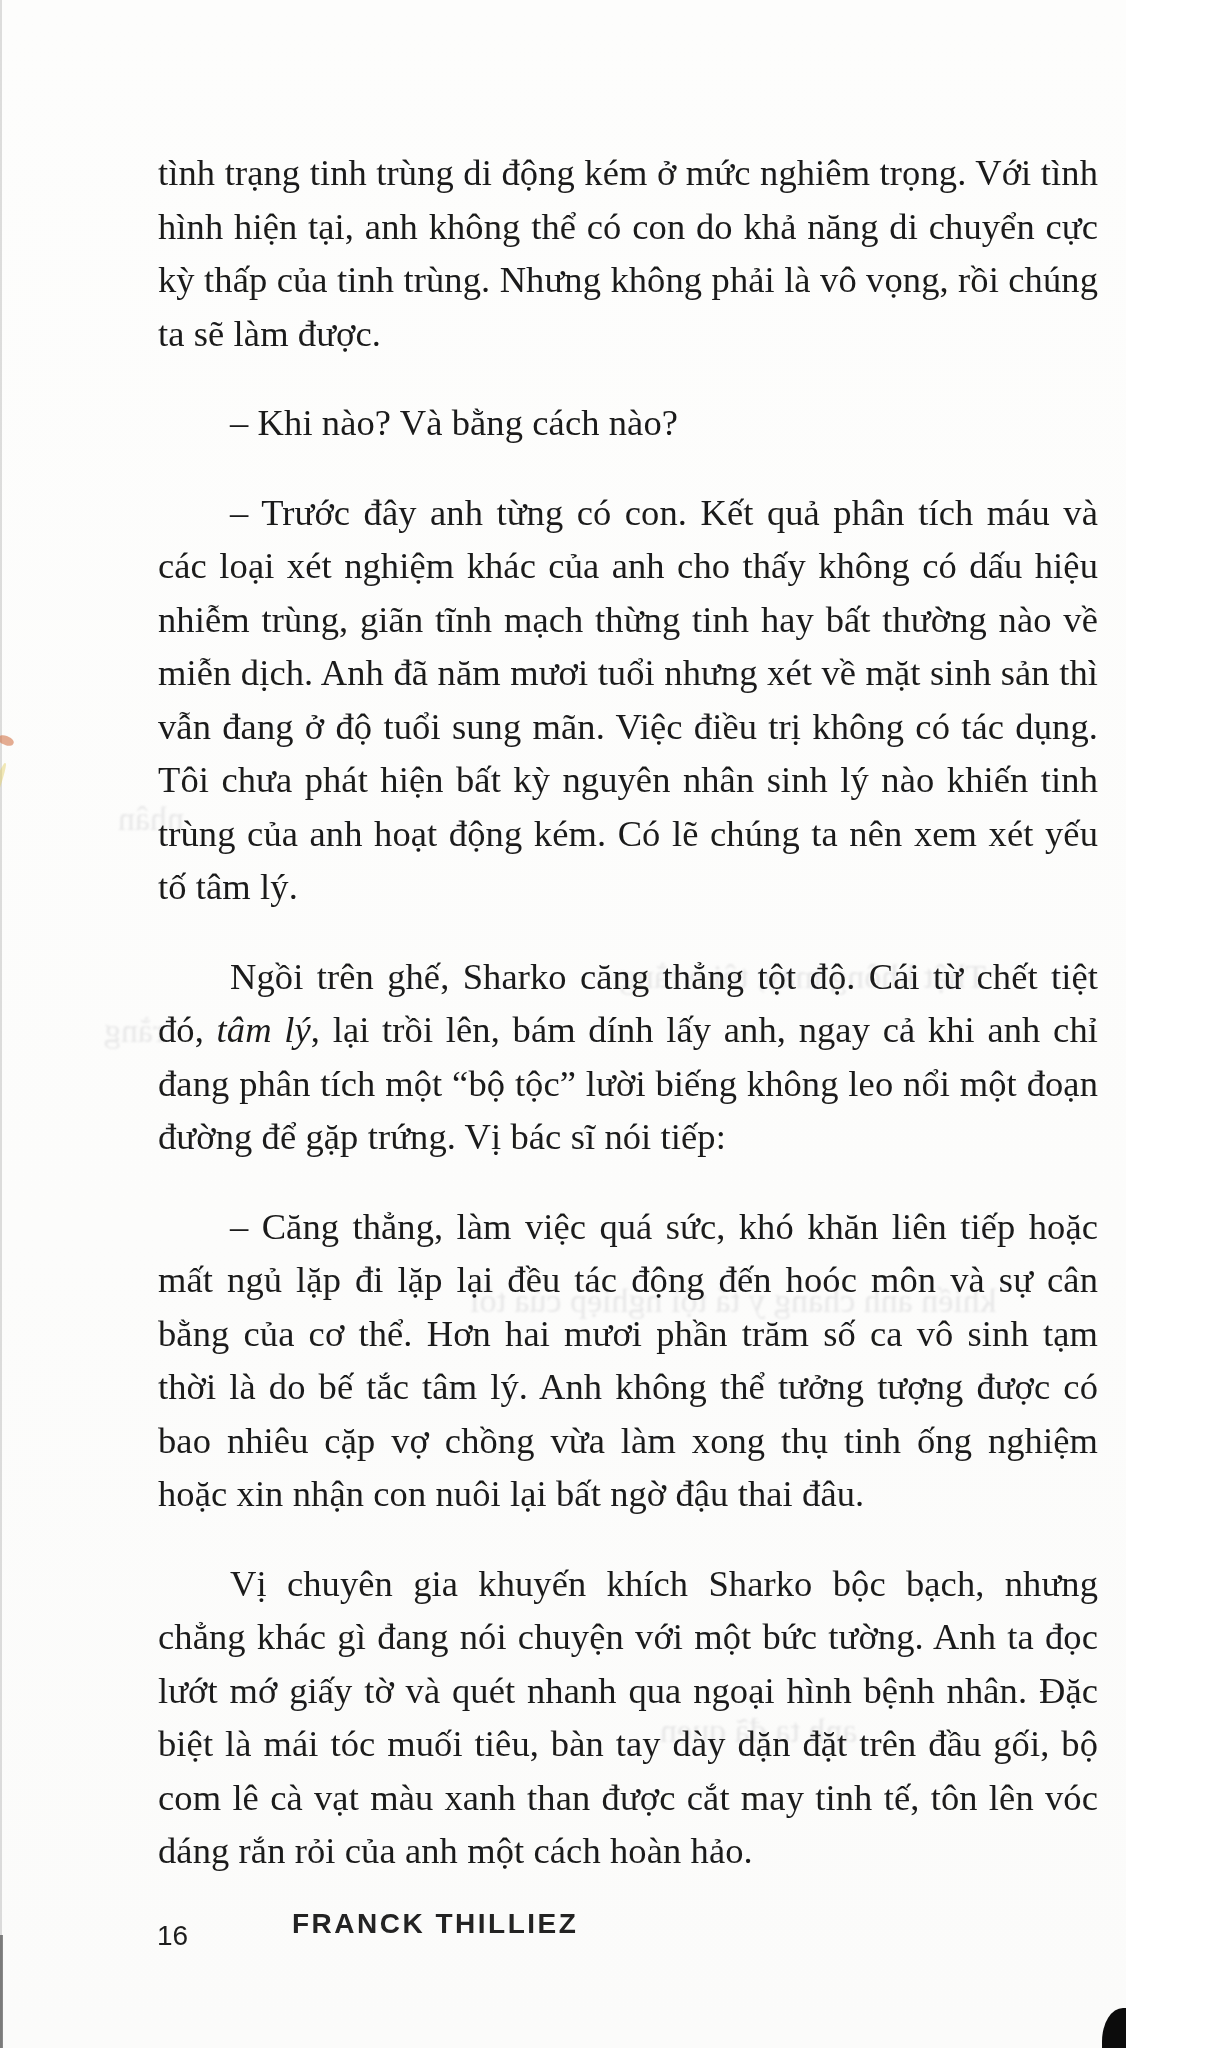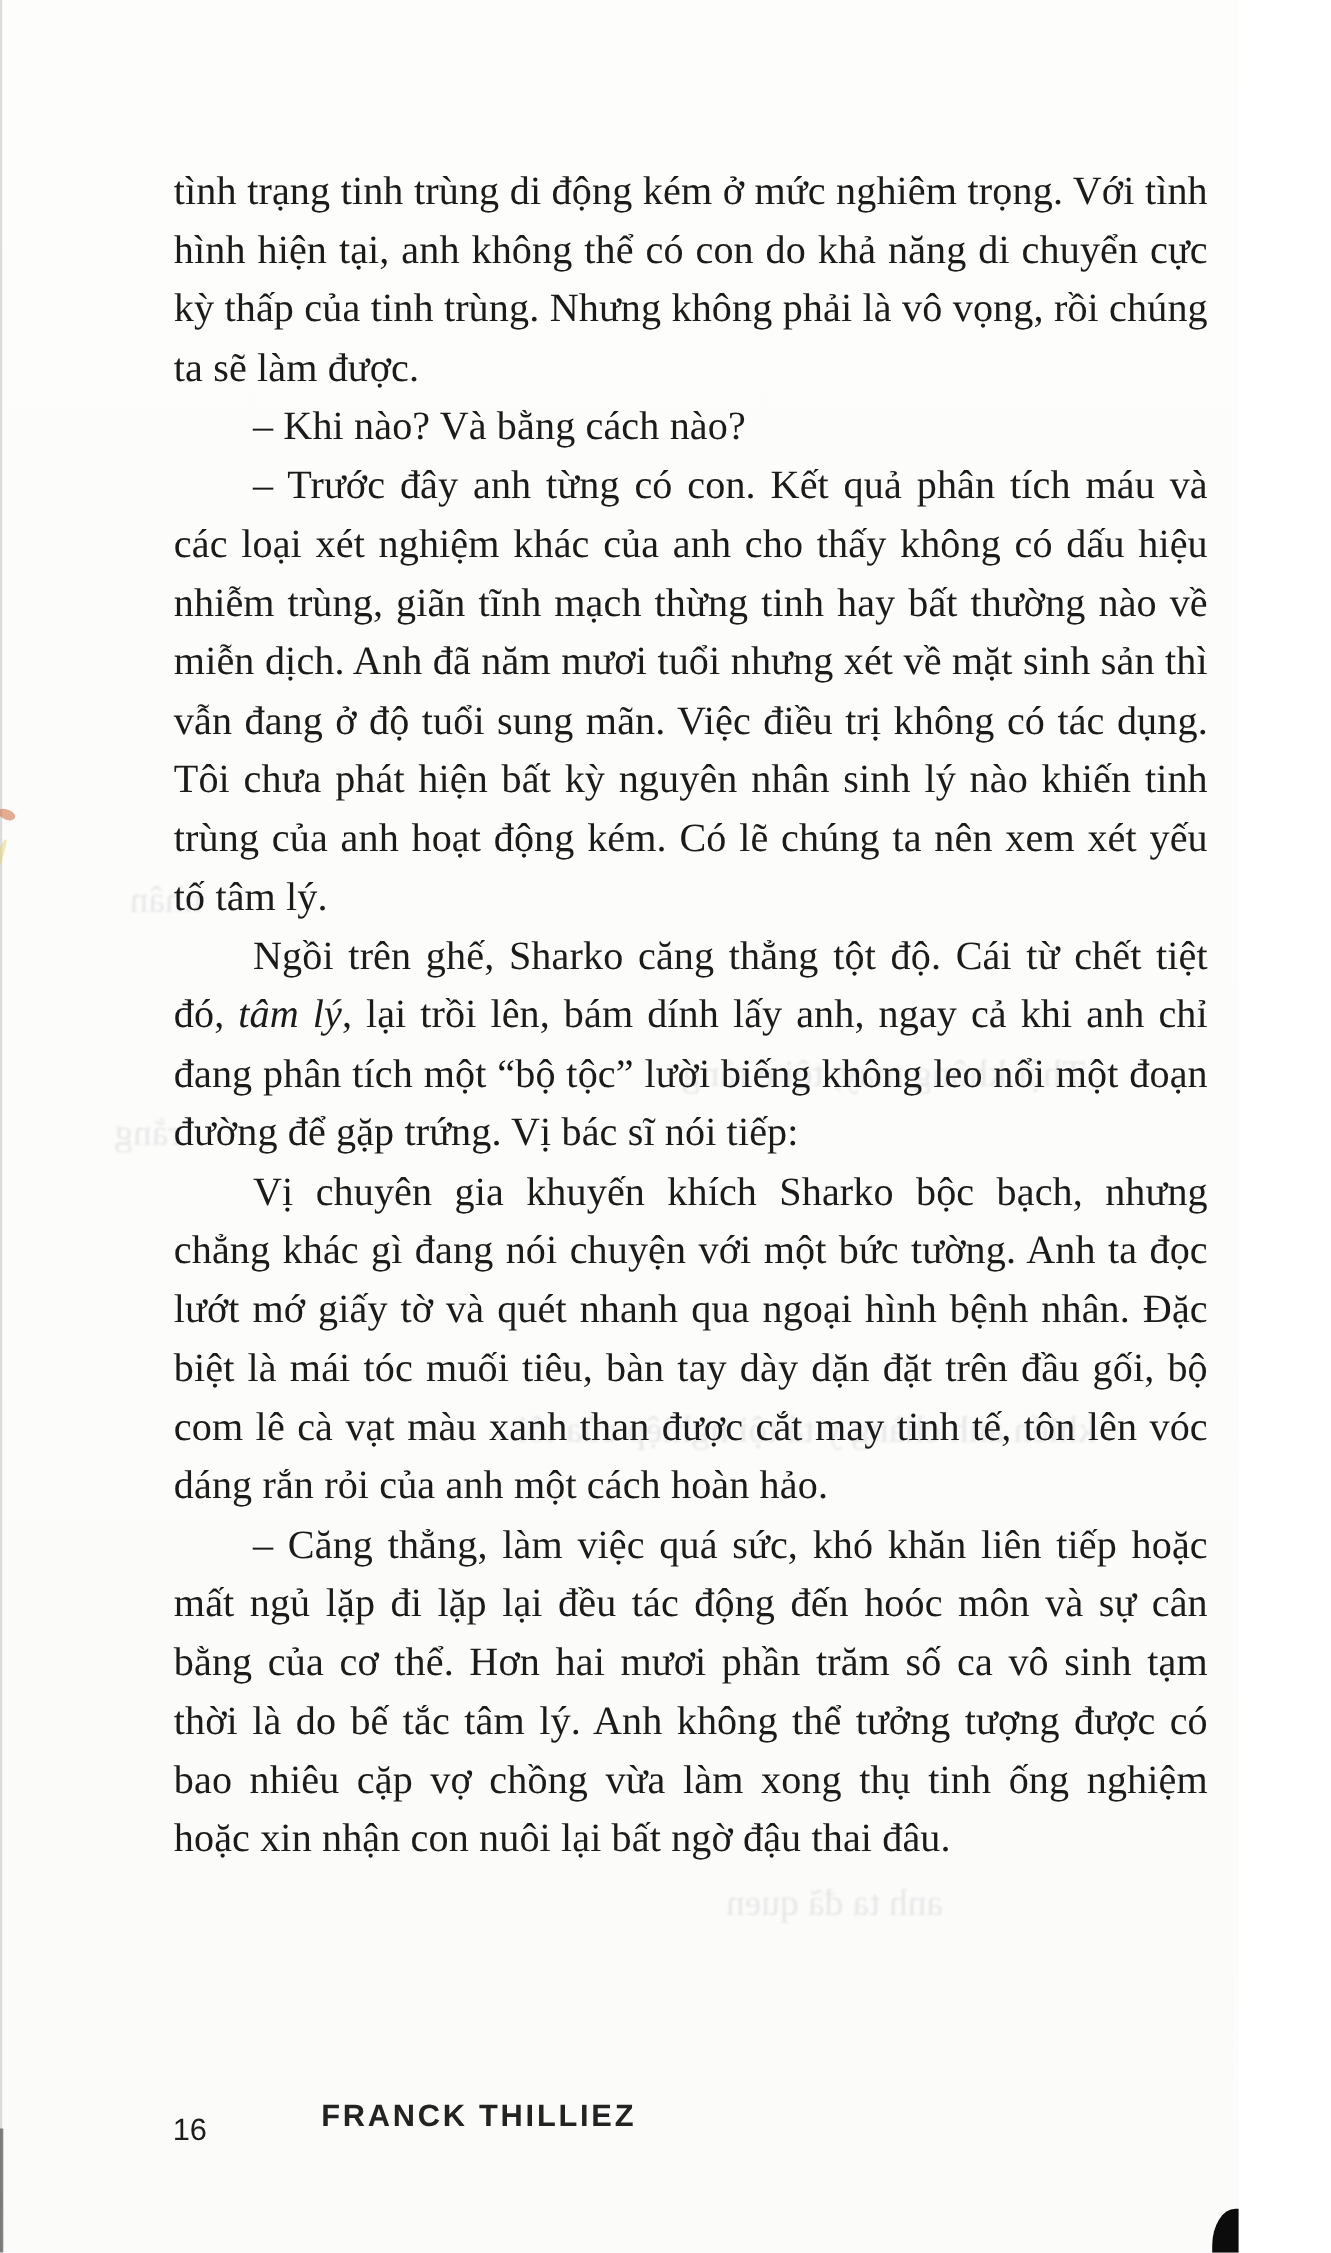--- a/index.html
+++ b/index.html
@@ -22,21 +22,21 @@
     left: 158px;
     top: 146px;
     width: 940px;
     font-size: 36.5px;
     line-height: 53.5px;
     color: #1b1b1b;
     text-align: justify;
     letter-spacing: 0.1px;
   }
   .para { margin: 0; }
-  .para.indent { text-indent: 72px; }
+  .para.indent { text-indent: 72px; margin-top: 36px; }
   .para em { font-style: italic; }
 
   
   .footer {
     position: absolute;
     left: 0;
     top: 1908px;
     width: 100%;
     height: 40px;
     font-family: "Liberation Sans", sans-serif;
@@ -154,22 +154,22 @@
       <span class="bleed" style="left: 104px; top: 1012px;">rằng</span>
       <span class="bleed" style="left: 470px; top: 1282px;">khiến anh chàng y tá tội nghiệp của tôi</span>
       <span class="bleed" style="left: 660px; top: 1712px;">anh ta đã quen</span>
     </div>
 
   <div class="text-block" id="paragraphs">
       <p class="para"><span>tình trạng tinh trùng di động kém ở mức nghiêm trọng. Với tình hình hiện tại, anh không thể có con do khả năng di chuyển cực kỳ thấp của tinh trùng. Nhưng không phải là vô vọng, rồi chúng ta sẽ làm được.</span></p>
       <p class="para indent"><span>– Khi nào? Và bằng cách nào?</span></p>
       <p class="para indent"><span>– Trước đây anh từng có con. Kết quả phân tích máu và các loại xét nghiệm khác của anh cho thấy không có dấu hiệu nhiễm trùng, giãn tĩnh mạch thừng tinh hay bất thường nào về miễn dịch. Anh đã năm mươi tuổi nhưng xét về mặt sinh sản thì vẫn đang ở độ tuổi sung mãn. Việc điều trị không có tác dụng. Tôi chưa phát hiện bất kỳ nguyên nhân sinh lý nào khiến tinh trùng của anh hoạt động kém. Có lẽ chúng ta nên xem xét yếu tố tâm lý.</span></p>
       <p class="para indent"><span>Ngồi trên ghế, Sharko căng thẳng tột độ. Cái từ chết tiệt đó, </span><em>tâm lý</em><span>, lại trồi lên, bám dính lấy anh, ngay cả khi anh chỉ đang phân tích một “bộ tộc” lười biếng không leo nổi một đoạn đường để gặp trứng. Vị bác sĩ nói tiếp:</span></p>
+      <p class="para indent"><span>– Căng thẳng, làm việc quá sức, khó khăn liên tiếp hoặc mất ngủ lặp đi lặp lại đều tác động đến hoóc môn và sự cân bằng của cơ thể. Hơn hai mươi phần trăm số ca vô sinh tạm thời là do bế tắc tâm lý. Anh không thể tưởng tượng được có bao nhiêu cặp vợ chồng vừa làm xong thụ tinh ống nghiệm hoặc xin nhận con nuôi lại bất ngờ đậu thai đâu.</span></p>
       <p class="para indent"><span>Vị chuyên gia khuyến khích Sharko bộc bạch, nhưng chẳng khác gì đang nói chuyện với một bức tường. Anh ta đọc lướt mớ giấy tờ và quét nhanh qua ngoại hình bệnh nhân. Đặc biệt là mái tóc muối tiêu, bàn tay dày dặn đặt trên đầu gối, bộ com lê cà vạt màu xanh than được cắt may tinh tế, tôn lên vóc dáng rắn rỏi của anh một cách hoàn hảo.</span></p>
-      <p class="para indent"><span>– Căng thẳng, làm việc quá sức, khó khăn liên tiếp hoặc mất ngủ lặp đi lặp lại đều tác động đến hoóc môn và sự cân bằng của cơ thể. Hơn hai mươi phần trăm số ca vô sinh tạm thời là do bế tắc tâm lý. Anh không thể tưởng tượng được có bao nhiêu cặp vợ chồng vừa làm xong thụ tinh ống nghiệm hoặc xin nhận con nuôi lại bất ngờ đậu thai đâu.</span></p>
     </div>
 
   <div class="footer">
     <span class="page-num">16</span>
     <span class="running">FRANCK THILLIEZ</span>
   </div>
 
   <div class="edge-line-right"></div>
   <div class="edge-tip"></div>
   <div class="edge-line-left"></div>

